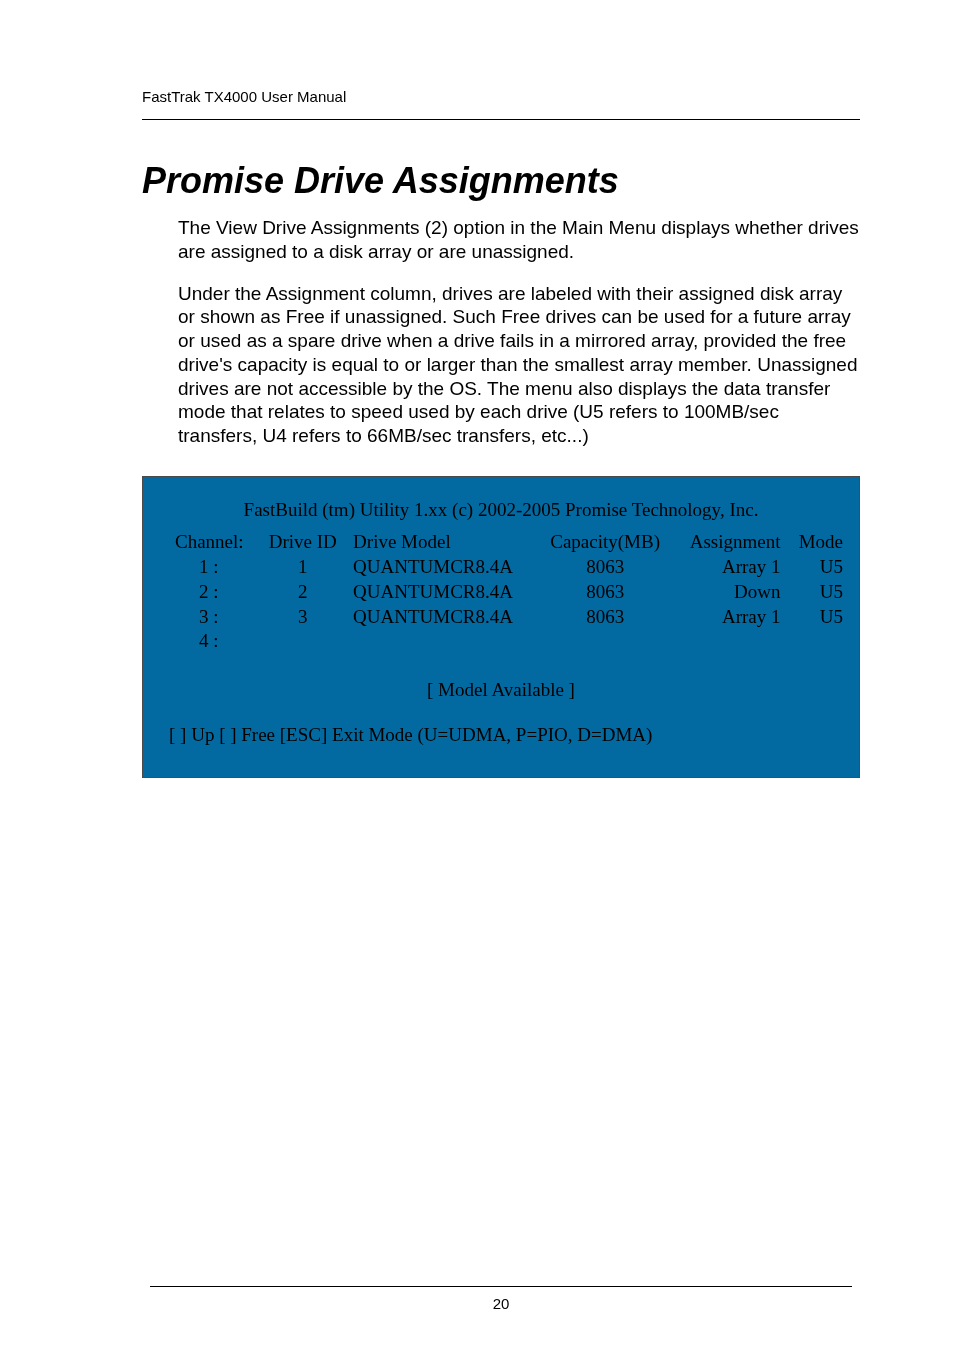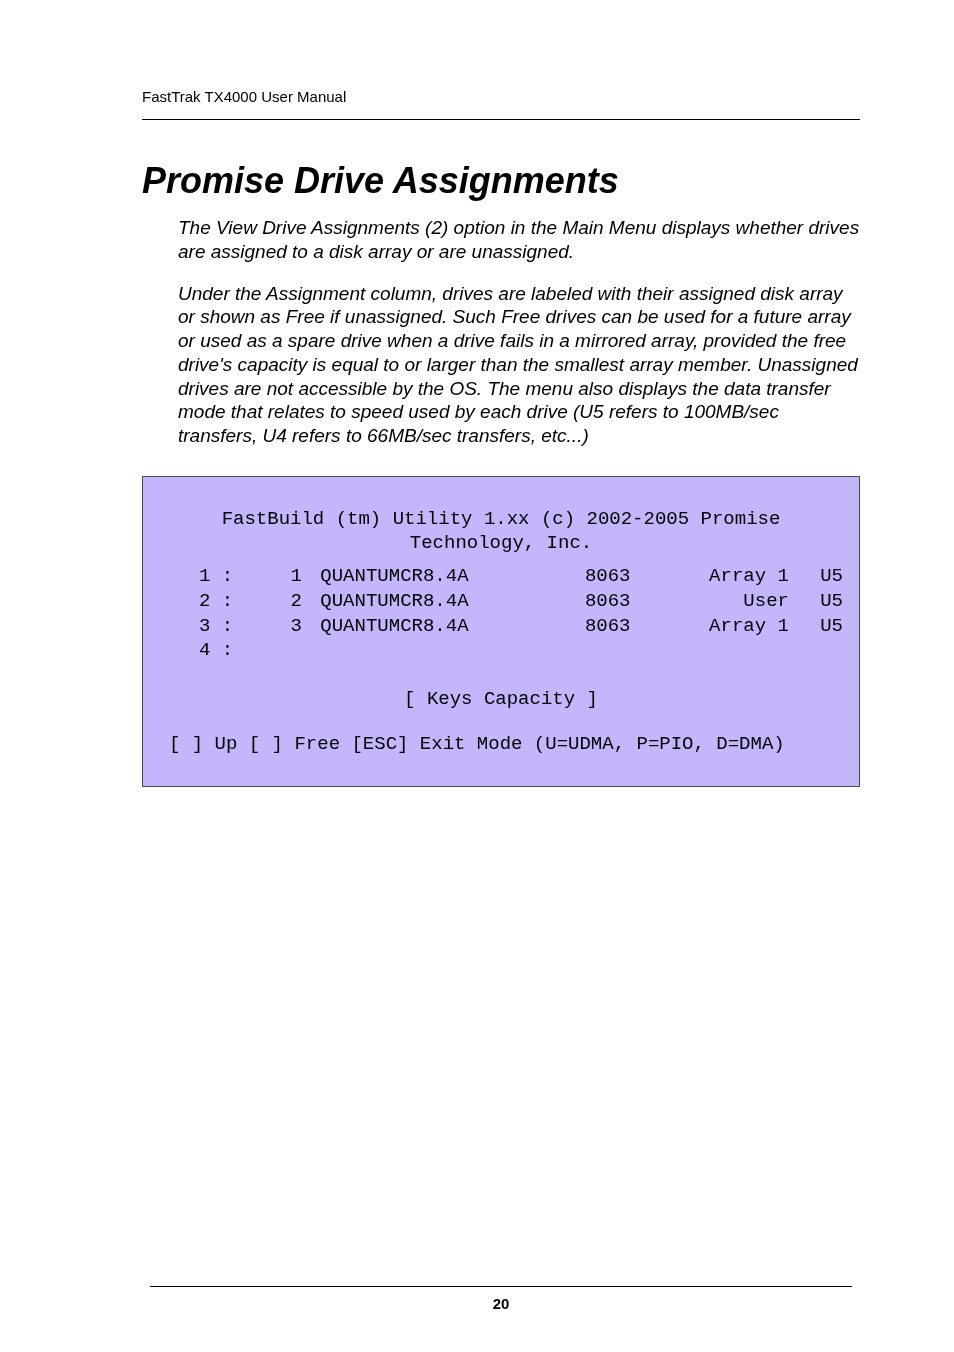--- a/index.html
+++ b/index.html
@@ -34,30 +34,29 @@
     font-size: 36px;
     font-weight: bold;
     font-style: italic;
     margin-bottom: 14px;
   }
   .body-para {
     font-size: 19px;
     line-height: 1.25;
     margin-left: 44px;
     margin-bottom: 18px;
-    font-style: italic;
   }
   .panel {
     border: 1.5px solid #4a4a4a;
-    background: #c4b5fd;
+    background: #0369a1;
     margin-top: 28px;
-    padding: 22px 18px 22px 18px;
+    padding: 13px 18px 22px 18px;
     font-size: 19px;
     line-height: 1.3;
-    font-family: Liberation Mono, monospace;
+    font-family: Liberation Serif, serif;
   }
   .panel-title-line {
     text-align: center;
   }
   .panel-subtitle-line {
     text-align: center;
     margin-bottom: 18px;
   }
   .drive-table {
     width: 100%;
@@ -80,21 +79,20 @@
     margin-bottom: 20px;
   }
   .footer-keys {
     text-align: left;
   }
   .page-footer {
     position: absolute;
     bottom: 48px;
     left: 110px;
     right: 110px;
-    font-weight: bold;
   }
   .footer-rule {
     border: none;
     border-top: 1.5px solid #000;
     margin-bottom: 6px;
   }
   .footer-num {
     text-align: center;
     font-size: 15px;
   }
@@ -111,34 +109,42 @@
 
   <p class="body-para">The View Drive Assignments (2) option in the Main Menu displays whether drives are assigned to a disk array or are unassigned.</p>
 
   <p class="body-para">Under the Assignment column, drives are labeled with their assigned disk array or shown as Free if unassigned. Such Free drives can be used for a future array or used as a spare drive when a drive fails in a mirrored array, provided the free drive's capacity is equal to or larger than the smallest array member. Unassigned drives are not accessible by the OS. The menu also displays the data transfer mode that relates to speed used by each drive (U5 refers to 100MB/sec transfers, U4 refers to 66MB/sec transfers, etc...)</p>
 
   <div class="panel">
     <div class="panel-title-line">FastBuild (tm) Utility 1.xx (c) 2002-2005 Promise Technology, Inc.</div>
 
     <table class="drive-table">
       <tbody>
+          <tr>
+        <td class="col-channel">Channel:</td>
+        <td class="col-driveid">Drive ID</td>
+        <td class="col-model">Drive Model</td>
+        <td class="col-cap">Capacity(MB)</td>
+        <td class="col-assign">Assignment</td>
+        <td class="col-mode">Mode</td>
+      </tr>
       <tr>
         <td class="col-channel" style="padding-left:30px">1 :</td>
         <td class="col-driveid">1</td>
         <td class="col-model">QUANTUMCR8.4A</td>
         <td class="col-cap">8063</td>
         <td class="col-assign">Array 1</td>
         <td class="col-mode">U5</td>
       </tr>
       <tr>
         <td class="col-channel" style="padding-left:30px">2 :</td>
         <td class="col-driveid">2</td>
         <td class="col-model">QUANTUMCR8.4A</td>
         <td class="col-cap">8063</td>
-        <td class="col-assign">User</td>
+        <td class="col-assign">Down</td>
         <td class="col-mode">U5</td>
       </tr>
       <tr>
         <td class="col-channel" style="padding-left:30px">3 :</td>
         <td class="col-driveid">3</td>
         <td class="col-model">QUANTUMCR8.4A</td>
         <td class="col-cap">8063</td>
         <td class="col-assign">Array 1</td>
         <td class="col-mode">U5</td>
       </tr>
@@ -146,21 +152,21 @@
         <td class="col-channel" style="padding-left:30px">4 :</td>
         <td class="col-driveid"></td>
         <td class="col-model"></td>
         <td class="col-cap"></td>
         <td class="col-assign"></td>
         <td class="col-mode"></td>
       </tr>
     </tbody>
       </table>
 
-    <div class="keys-line">[ Keys Capacity ]</div>
+    <div class="keys-line">[ Model Available ]</div>
 
     <div class="footer-keys">[  ] Up [  ] Free  [ESC] Exit   Mode (U=UDMA, P=PIO, D=DMA)</div>
   </div>
 
   <div class="page-footer">
     <hr class="footer-rule">
     <div class="footer-num">20</div>
   </div>
 
 </div>

